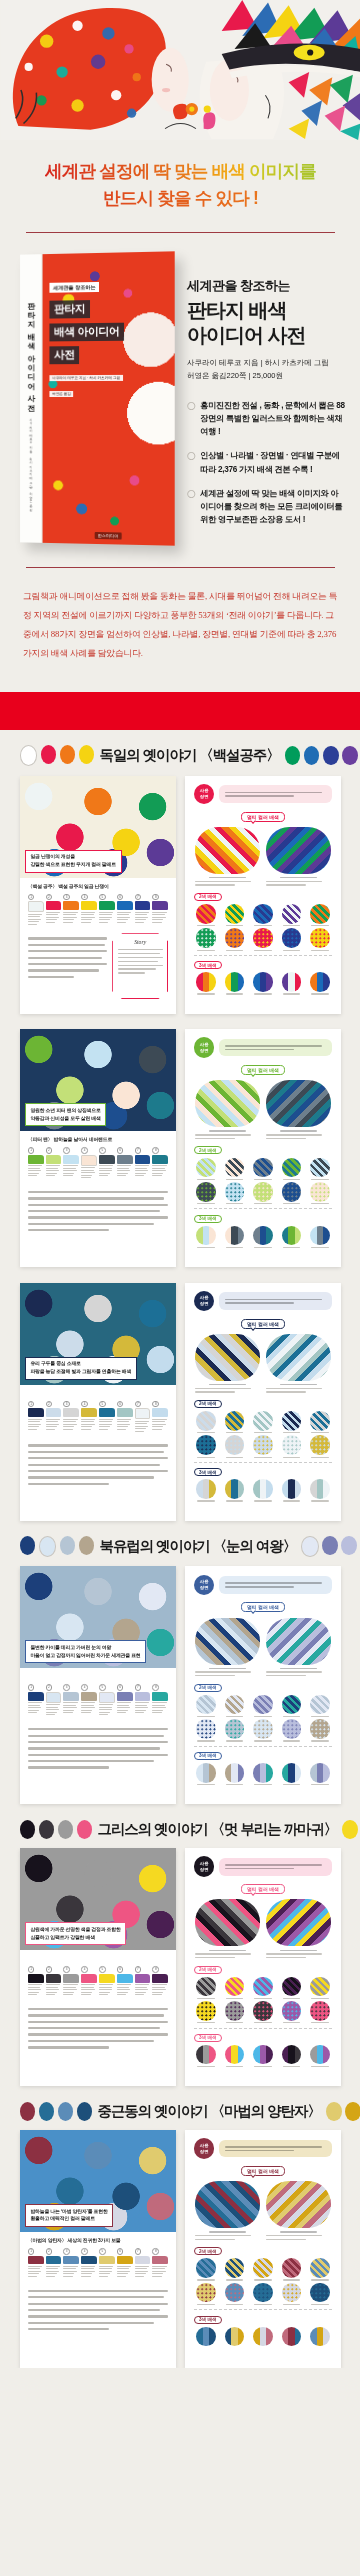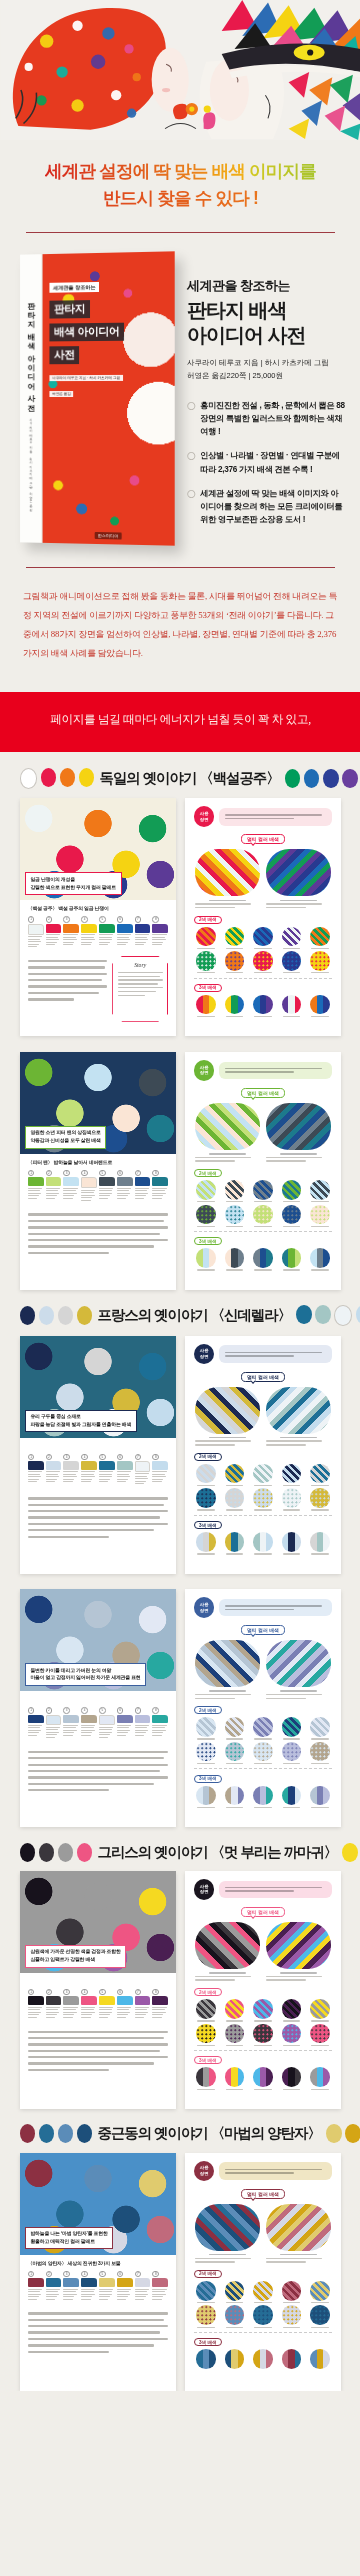--- a/index.html
+++ b/index.html
@@ -201,21 +201,20 @@
   </div>
 </div>
 
 <div class="rule"></div>
 
 <div id="intro">
   <p>그림책과 애니메이션으로 접해 봤을 동화는 물론, 시대를 뛰어넘어 전해 내려오는 특정 지역의 전설에 이르기까지 다양하고 풍부한 53개의 ‘전래 이야기’를 다룹니다. 그중에서 88가지 장면을 엄선하여 인상별, 나라별, 장면별, 연대별 기준에 따라 총 2,376가지의 배색 사례를 담았습니다.</p>
 </div>
 
 <div id="quote">
-    <div>페이지를 넘길 때마다 에너지가 넘칠 듯이 꽉 차 있고,</div>
   </div>
 
 <div id="sections">
   <section class="sample" style="--accent: #e8194b;">
     <div class="s-header">
       <div class="dots dots-left">
           <span class="dot" style="background: rgb(255, 255, 255); border: 0.5px solid rgb(201, 198, 192);"></span>
           <span class="dot" style="background: rgb(232, 25, 75);"></span>
           <span class="dot" style="background: rgb(240, 120, 24);"></span>
           <span class="dot" style="background: rgb(245, 211, 18);"></span>
@@ -625,35 +624,20 @@
             <div class="cwrap">
               <div class="ccirc" style="background: linear-gradient(90deg, rgb(195, 226, 242) 0px, rgb(195, 226, 242) 33%, rgb(110, 127, 141) 33%, rgb(110, 127, 141) 66%, rgb(29, 78, 143) 66%, rgb(29, 78, 143) 100%);"></div>
               <div class="bar" style="width: 90%;"></div>
             </div>
           </div>
       </div>
     </div>
   </section>
 
   <section class="sample" style="--accent: #1b2a52;">
-    <div class="s-header">
-      <div class="dots dots-left">
-          <span class="dot" style="background: rgb(27, 42, 82);"></span>
-          <span class="dot" style="background: rgb(204, 220, 234);"></span>
-          <span class="dot" style="background: rgb(213, 213, 213);"></span>
-          <span class="dot" style="background: rgb(212, 185, 58);"></span>
-        </div>
-      <h2 class="s-title">프랑스의 옛이야기 〈신데렐라〉</h2>
-      <div class="dots dots-right">
-          <span class="dot" style="background: rgb(28, 111, 150);"></span>
-          <span class="dot" style="background: rgb(163, 198, 196);"></span>
-          <span class="dot" style="background: rgb(238, 243, 246); border: 0.5px solid rgb(201, 198, 192);"></span>
-          <span class="dot" style="background: rgb(195, 220, 237);"></span>
-        </div>
-    </div>
     <div class="spread">
       <div class="page page-left">
         <div class="illo" style="background: radial-gradient(circle at 12% 20%, rgb(27, 42, 82) 0px, rgb(27, 42, 82) 13.4px, transparent 14px), radial-gradient(circle at 32% 60%, rgb(204, 220, 234) 0px, rgb(204, 220, 234) 13.4px, transparent 14px), radial-gradient(circle at 50% 25%, rgb(213, 213, 213) 0px, rgb(213, 213, 213) 13.4px, transparent 14px), radial-gradient(circle at 68% 65%, rgb(212, 185, 58) 0px, rgb(212, 185, 58) 13.4px, transparent 14px), radial-gradient(circle at 85% 30%, rgb(28, 111, 150) 0px, rgb(28, 111, 150) 13.4px, transparent 14px), radial-gradient(circle at 22% 85%, rgb(163, 198, 196) 0px, rgb(163, 198, 196) 13.4px, transparent 14px), radial-gradient(circle at 60% 85%, rgb(238, 243, 246) 0px, rgb(238, 243, 246) 13.4px, transparent 14px), radial-gradient(circle at 90% 75%, rgb(195, 220, 237) 0px, rgb(195, 220, 237) 13.4px, transparent 14px), rgb(39, 103, 127);">
           <div class="cap-box">
             <div>유리 구두를 중심 소재로</div>
             <div>파랑을 농담 조절해 빛과 그림자를 연출하는 배색</div>
           </div>
         </div>
         <div class="pl-pad">
           <div class="subtitle"></div>
@@ -837,20 +821,35 @@
             <div class="cwrap">
               <div class="ccirc" style="background: linear-gradient(90deg, rgb(213, 213, 213) 0px, rgb(213, 213, 213) 33%, rgb(163, 198, 196) 33%, rgb(163, 198, 196) 66%, rgb(238, 243, 246) 66%, rgb(238, 243, 246) 100%);"></div>
               <div class="bar" style="width: 90%;"></div>
             </div>
           </div>
       </div>
     </div>
   </section>
 
   <section class="sample" style="--accent: #3b5f9e;">
+    <div class="s-header">
+      <div class="dots dots-left">
+          <span class="dot" style="background: rgb(28, 63, 122);"></span>
+          <span class="dot" style="background: rgb(216, 230, 242); border: 0.5px solid rgb(201, 198, 192);"></span>
+          <span class="dot" style="background: rgb(181, 197, 212);"></span>
+          <span class="dot" style="background: rgb(179, 165, 142);"></span>
+        </div>
+      <h2 class="s-title">북유럽의 옛이야기 〈눈의 여왕〉</h2>
+      <div class="dots dots-right">
+          <span class="dot" style="background: rgb(226, 232, 244); border: 0.5px solid rgb(201, 198, 192);"></span>
+          <span class="dot" style="background: rgb(122, 127, 180);"></span>
+          <span class="dot" style="background: rgb(185, 190, 221);"></span>
+          <span class="dot" style="background: rgb(39, 168, 160);"></span>
+        </div>
+    </div>
     <div class="spread">
       <div class="page page-left">
         <div class="illo" style="background: radial-gradient(circle at 12% 20%, rgb(28, 63, 122) 0px, rgb(28, 63, 122) 13.4px, transparent 14px), radial-gradient(circle at 32% 60%, rgb(216, 230, 242) 0px, rgb(216, 230, 242) 13.4px, transparent 14px), radial-gradient(circle at 50% 25%, rgb(181, 197, 212) 0px, rgb(181, 197, 212) 13.4px, transparent 14px), radial-gradient(circle at 68% 65%, rgb(179, 165, 142) 0px, rgb(179, 165, 142) 13.4px, transparent 14px), radial-gradient(circle at 85% 30%, rgb(226, 232, 244) 0px, rgb(226, 232, 244) 13.4px, transparent 14px), radial-gradient(circle at 22% 85%, rgb(122, 127, 180) 0px, rgb(122, 127, 180) 13.4px, transparent 14px), radial-gradient(circle at 60% 85%, rgb(185, 190, 221) 0px, rgb(185, 190, 221) 13.4px, transparent 14px), radial-gradient(circle at 90% 75%, rgb(39, 168, 160) 0px, rgb(39, 168, 160) 13.4px, transparent 14px), rgb(159, 184, 204);">
           <div class="cap-box">
             <div>돌변한 카이를 데리고 가버린 눈의 여왕</div>
             <div>마음이 얼고 감정까지 잃어버린 차가운 세계관을 표현</div>
           </div>
         </div>
         <div class="pl-pad">
           <div class="subtitle"></div>

